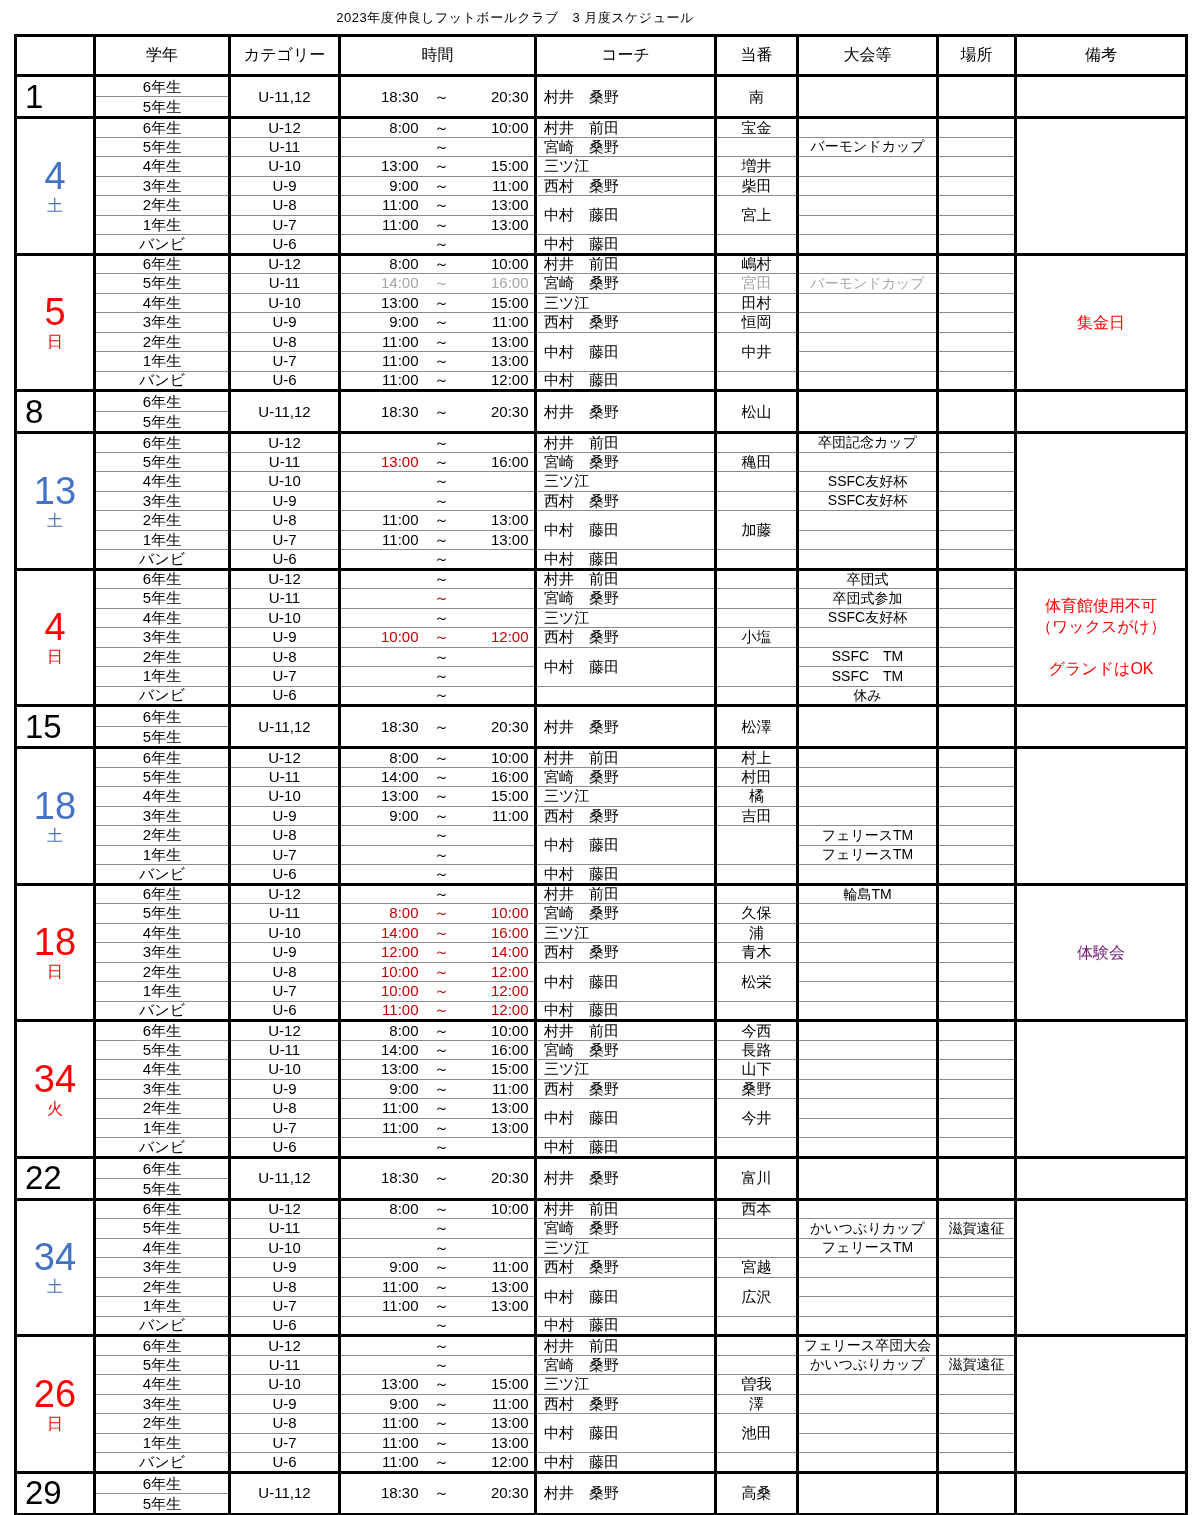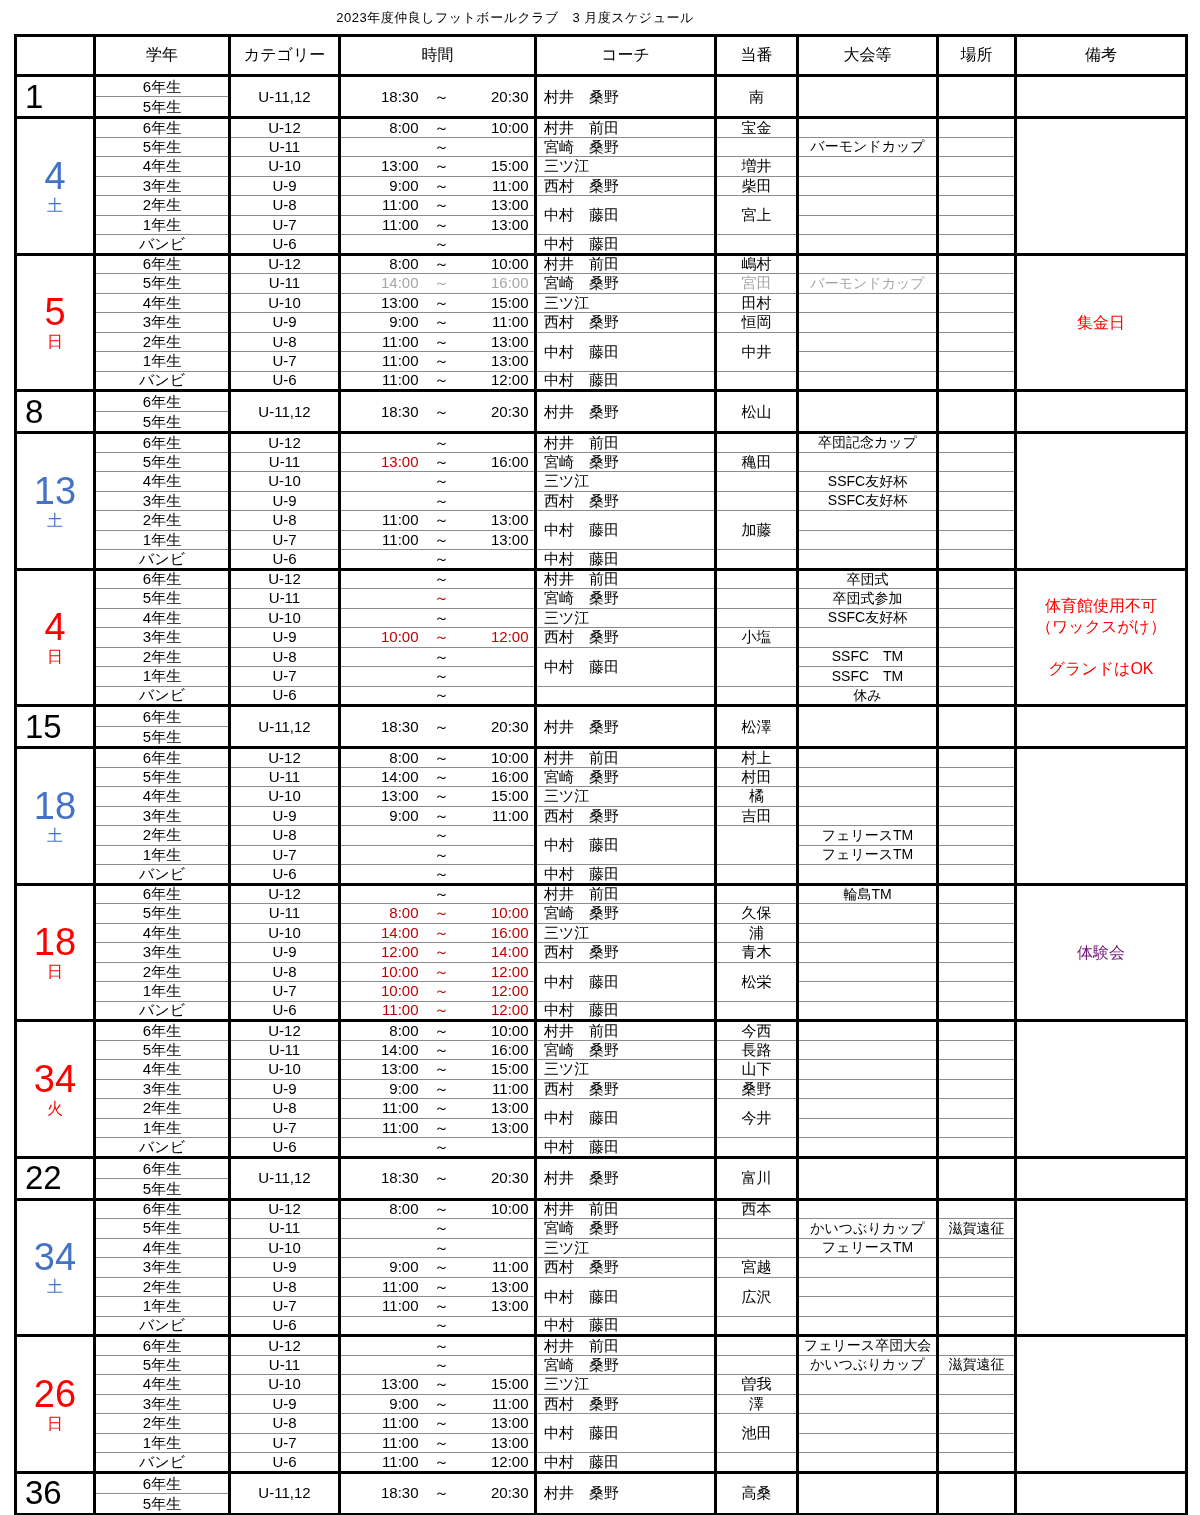--- a/index.html
+++ b/index.html
@@ -715,21 +715,21 @@
         <td class="grade-cell">バンビ</td>
         <td class="category-cell">U-6</td>
         <td class="time-cell"><span class="t-start" style="color: rgb(0, 0, 0);">11:00</span><span class="t-tilde" style="color: rgb(0, 0, 0);">～</span><span class="t-end" style="color: rgb(0, 0, 0);">12:00</span></td>
         <td class="coach-cell">中村　藤田</td>
         <td class="duty-cell"></td>
         <td class="tournament-cell"></td>
         <td class="place-cell"></td>
       </tr>
       <tr class="single-row block-start">
         <td class="date-cell single-date">
-          <div class="dnum" style="color: rgb(0, 0, 0);">36</div>
+          <div class="dnum" style="color: rgb(0, 0, 0);">29</div>
         </td>
         <td class="grade-cell">
           <div class="g-line g-top">6年生</div>
           <div class="g-line">5年生</div>
         </td>
         <td class="category-cell">U-11,12</td>
         <td class="time-cell"><span class="t-start" style="color: rgb(0, 0, 0);">18:30</span><span class="t-tilde" style="color: rgb(0, 0, 0);">～</span><span class="t-end" style="color: rgb(0, 0, 0);">20:30</span></td>
         <td class="coach-cell">村井　桑野</td>
         <td class="duty-cell">高桑</td>
         <td class="tournament-cell"></td>

